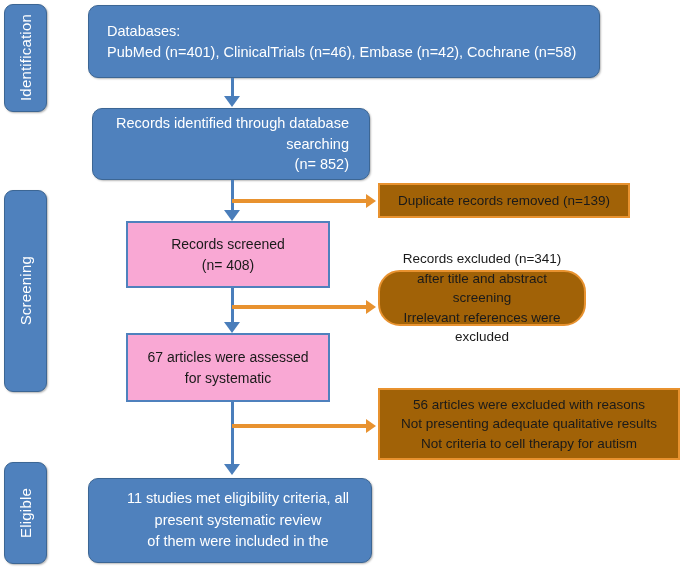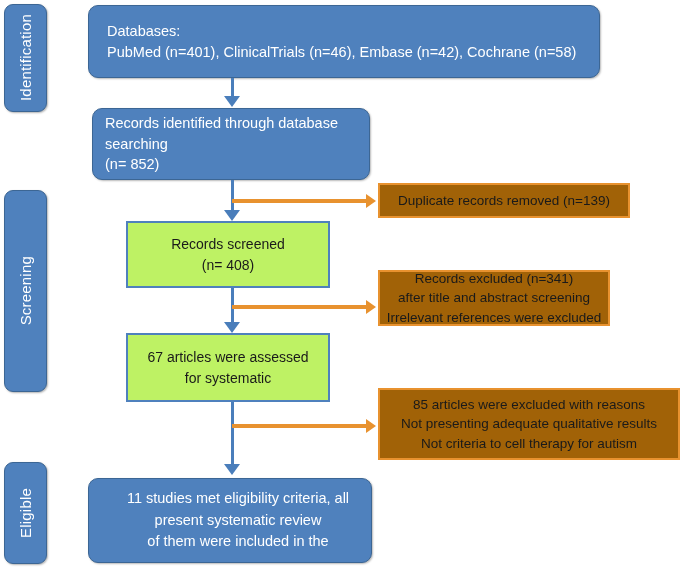--- a/index.html
+++ b/index.html
@@ -58,21 +58,21 @@
     line-height: 1.42;
     box-sizing: border-box;
     display: flex;
     flex-direction: column;
     justify-content: center;
   }
 
   
   .box-white {
     position: absolute;
-    background: #bef264;
+    background: #f9a8d4;
     border: 2px solid #4f81bd;
     box-sizing: border-box;
     color: #1a1a1a;
     font-size: 14px;
     line-height: 1.45;
     text-align: center;
     display: flex;
     flex-direction: column;
     justify-content: center;
     align-items: center;
@@ -139,21 +139,21 @@
   </div>
 
   <div class="box-blue" style="left:88px; top:5px; width:512px; height:73px; padding:6px 0 6px 18px; text-align:left;">
     <span class="ln">Databases:</span>
     <span class="ln">PubMed (n=401), ClinicalTrials (n=46), Embase (n=42), Cochrane (n=58)</span>
   </div>
 
   <div class="conn-v" style="left:231px; top:78px; height:19px;"></div>
   <div class="arrow-down" style="left:224px; top:96px;"></div>
 
-  <div class="box-blue" style="left:92px; top:108px; width:278px; height:72px; padding:4px 12px; text-align:left;">
+  <div class="box-blue" style="left:92px; top:108px; width:278px; height:72px; padding:4px 20px; text-align:right;">
     <span class="wrapline">Records identified through database</span>
     <span class="wrapline">searching</span>
     <span class="wrapline">(n= 852)</span>
   </div>
 
   <div class="conn-v" style="left:231px; top:180px; height:31px;"></div>
   <div class="arrow-down" style="left:224px; top:210px;"></div>
 
   <div class="conn-h-orange" style="left:232px; top:199px; width:136px;"></div>
   <div class="arrow-right-orange" style="left:366px; top:194px;"></div>
@@ -166,39 +166,39 @@
     <span class="wrapline">Records screened</span>
     <span class="wrapline">(n= 408)</span>
   </div>
 
   <div class="conn-v" style="left:231px; top:288px; height:35px;"></div>
   <div class="arrow-down" style="left:224px; top:322px;"></div>
 
   <div class="conn-h-orange" style="left:232px; top:305px; width:136px;"></div>
   <div class="arrow-right-orange" style="left:366px; top:300px;"></div>
 
-  <div class="box-orange" style="left:378px; top:270px; width:232px; height:56px; padding:2px 6px;">
+  <div class="box-orange" style="left:378px; top:270px; width:208px; height:56px; padding:2px 6px;border-radius:22px;">
     <span class="wrapline">Records excluded (n=341)</span>
     <span class="wrapline">after title and abstract screening</span>
     <span class="wrapline">Irrelevant references were excluded</span>
   </div>
 
   <div class="box-white" style="left:126px; top:333px; width:204px; height:69px; padding:19px 8px;">
     <span class="wrapline">67 articles were assessed</span>
     <span class="wrapline">for systematic</span>
   </div>
 
   <div class="conn-v" style="left:231px; top:402px; height:63px;"></div>
   <div class="arrow-down" style="left:224px; top:464px;"></div>
 
   <div class="conn-h-orange" style="left:232px; top:424px; width:136px;"></div>
   <div class="arrow-right-orange" style="left:366px; top:419px;"></div>
 
   <div class="box-orange" style="left:378px; top:388px; width:302px; height:72px; padding:2px 6px;">
-    <span class="wrapline">85 articles were excluded with reasons</span>
+    <span class="wrapline">56 articles were excluded with reasons</span>
     <span class="wrapline">Not presenting adequate qualitative results</span>
     <span class="wrapline">Not criteria to cell therapy for autism</span>
   </div>
 
   <div class="box-blue" style="left:88px; top:478px; width:284px; height:85px; padding:6px 0 6px 16px; text-align:center; line-height:1.5;">
     <span class="wrapline">11 studies met eligibility criteria, all</span>
     <span class="wrapline">present systematic review</span>
     <span class="wrapline">of them were included in the</span>
   </div>
 

